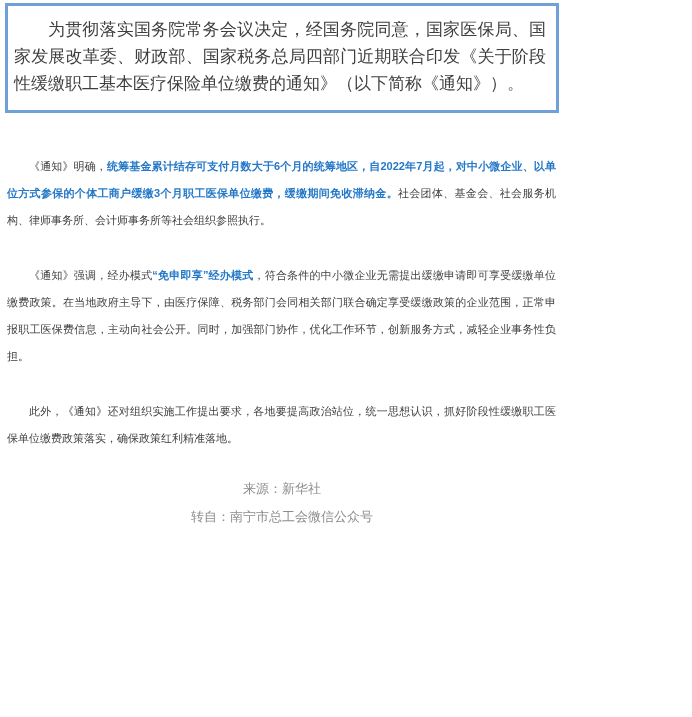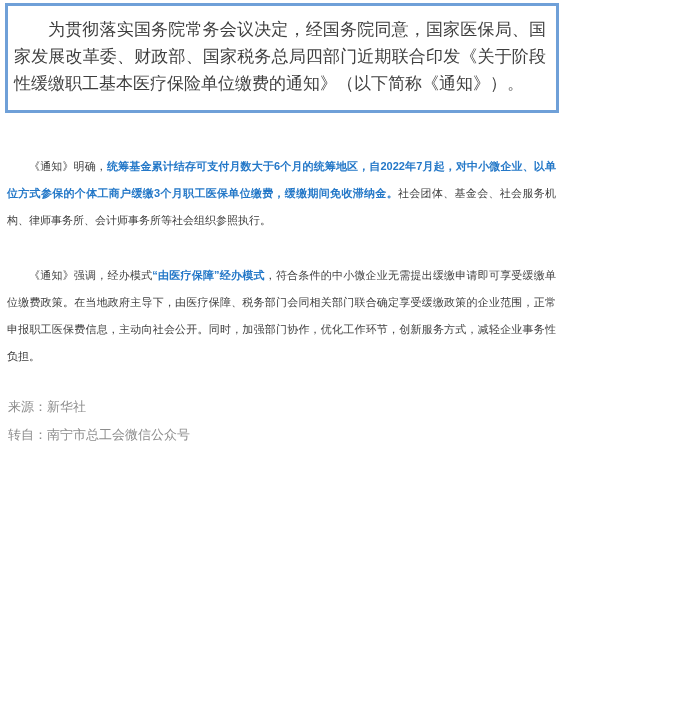--- a/index.html
+++ b/index.html
@@ -50,35 +50,36 @@
     font-weight: bold;
   }
   .footer {
     margin: 28px 8px 0 8px;
   }
   .footer p.meta {
     margin: 0 0 10px 0;
     font-size: 13px;
     line-height: 18px;
     color: var(--meta-text, #8c8c8c);
-    text-align: left;
+    text-align: center;
   }
 </style>
 </head>
 <body>
 
 <div class="page">
 
   <div class="intro-box">
     <p class="intro-text">为贯彻落实国务院常务会议决定，经国务院同意，国家医保局、国家发展改革委、财政部、国家税务总局四部门近期联合印发《关于阶段性缓缴职工基本医疗保险单位缴费的通知》（以下简称《通知》）。</p>
   </div>
 
   <div class="article-body">
       <p class="body-paragraph"><span class="seg-normal">《通知》明确，</span><span class="seg-highlight">统筹基金累计结存可支付月数大于6个月的统筹地区，自2022年7月起，对中小微企业、以单位方式参保的个体工商户缓缴3个月职工医保单位缴费，缓缴期间免收滞纳金。</span><span class="seg-normal">社会团体、基金会、社会服务机构、律师事务所、会计师事务所等社会组织参照执行。</span></p>
-      <p class="body-paragraph"><span class="seg-normal">《通知》强调，经办模式</span><span class="seg-highlight">“由医疗保障”经办模式</span><span class="seg-normal">，符合条件的中小微企业无需提出缓缴申请即可享受缓缴单位缴费政策。在当地政府主导下，由医疗保障、税务部门会同相关部门联合确定享受缓缴政策的企业范围，正常申报职工医保费信息，主动向社会公开。同时，加强部门协作，优化工作环节，创新服务方式，减轻企业事务性负担。</span></p>
+      <p class="body-paragraph"><span class="seg-normal">《通知》强调，经办模式</span><span class="seg-highlight">“免申即享”经办模式</span><span class="seg-normal">，符合条件的中小微企业无需提出缓缴申请即可享受缓缴单位缴费政策。在当地政府主导下，由医疗保障、税务部门会同相关部门联合确定享受缓缴政策的企业范围，正常申报职工医保费信息，主动向社会公开。同时，加强部门协作，优化工作环节，创新服务方式，减轻企业事务性负担。</span></p>
+      <p class="body-paragraph"><span class="seg-normal">此外，《通知》还对组织实施工作提出要求，各地要提高政治站位，统一思想认识，抓好阶段性缓缴职工医保单位缴费政策落实，确保政策红利精准落地。</span></p>
     </div>
 
   <div class="footer">
     <p class="meta">来源：新华社</p>
     <p class="meta">转自：南宁市总工会微信公众号</p>
   </div>
 
 </div>
 
 </body></html>

